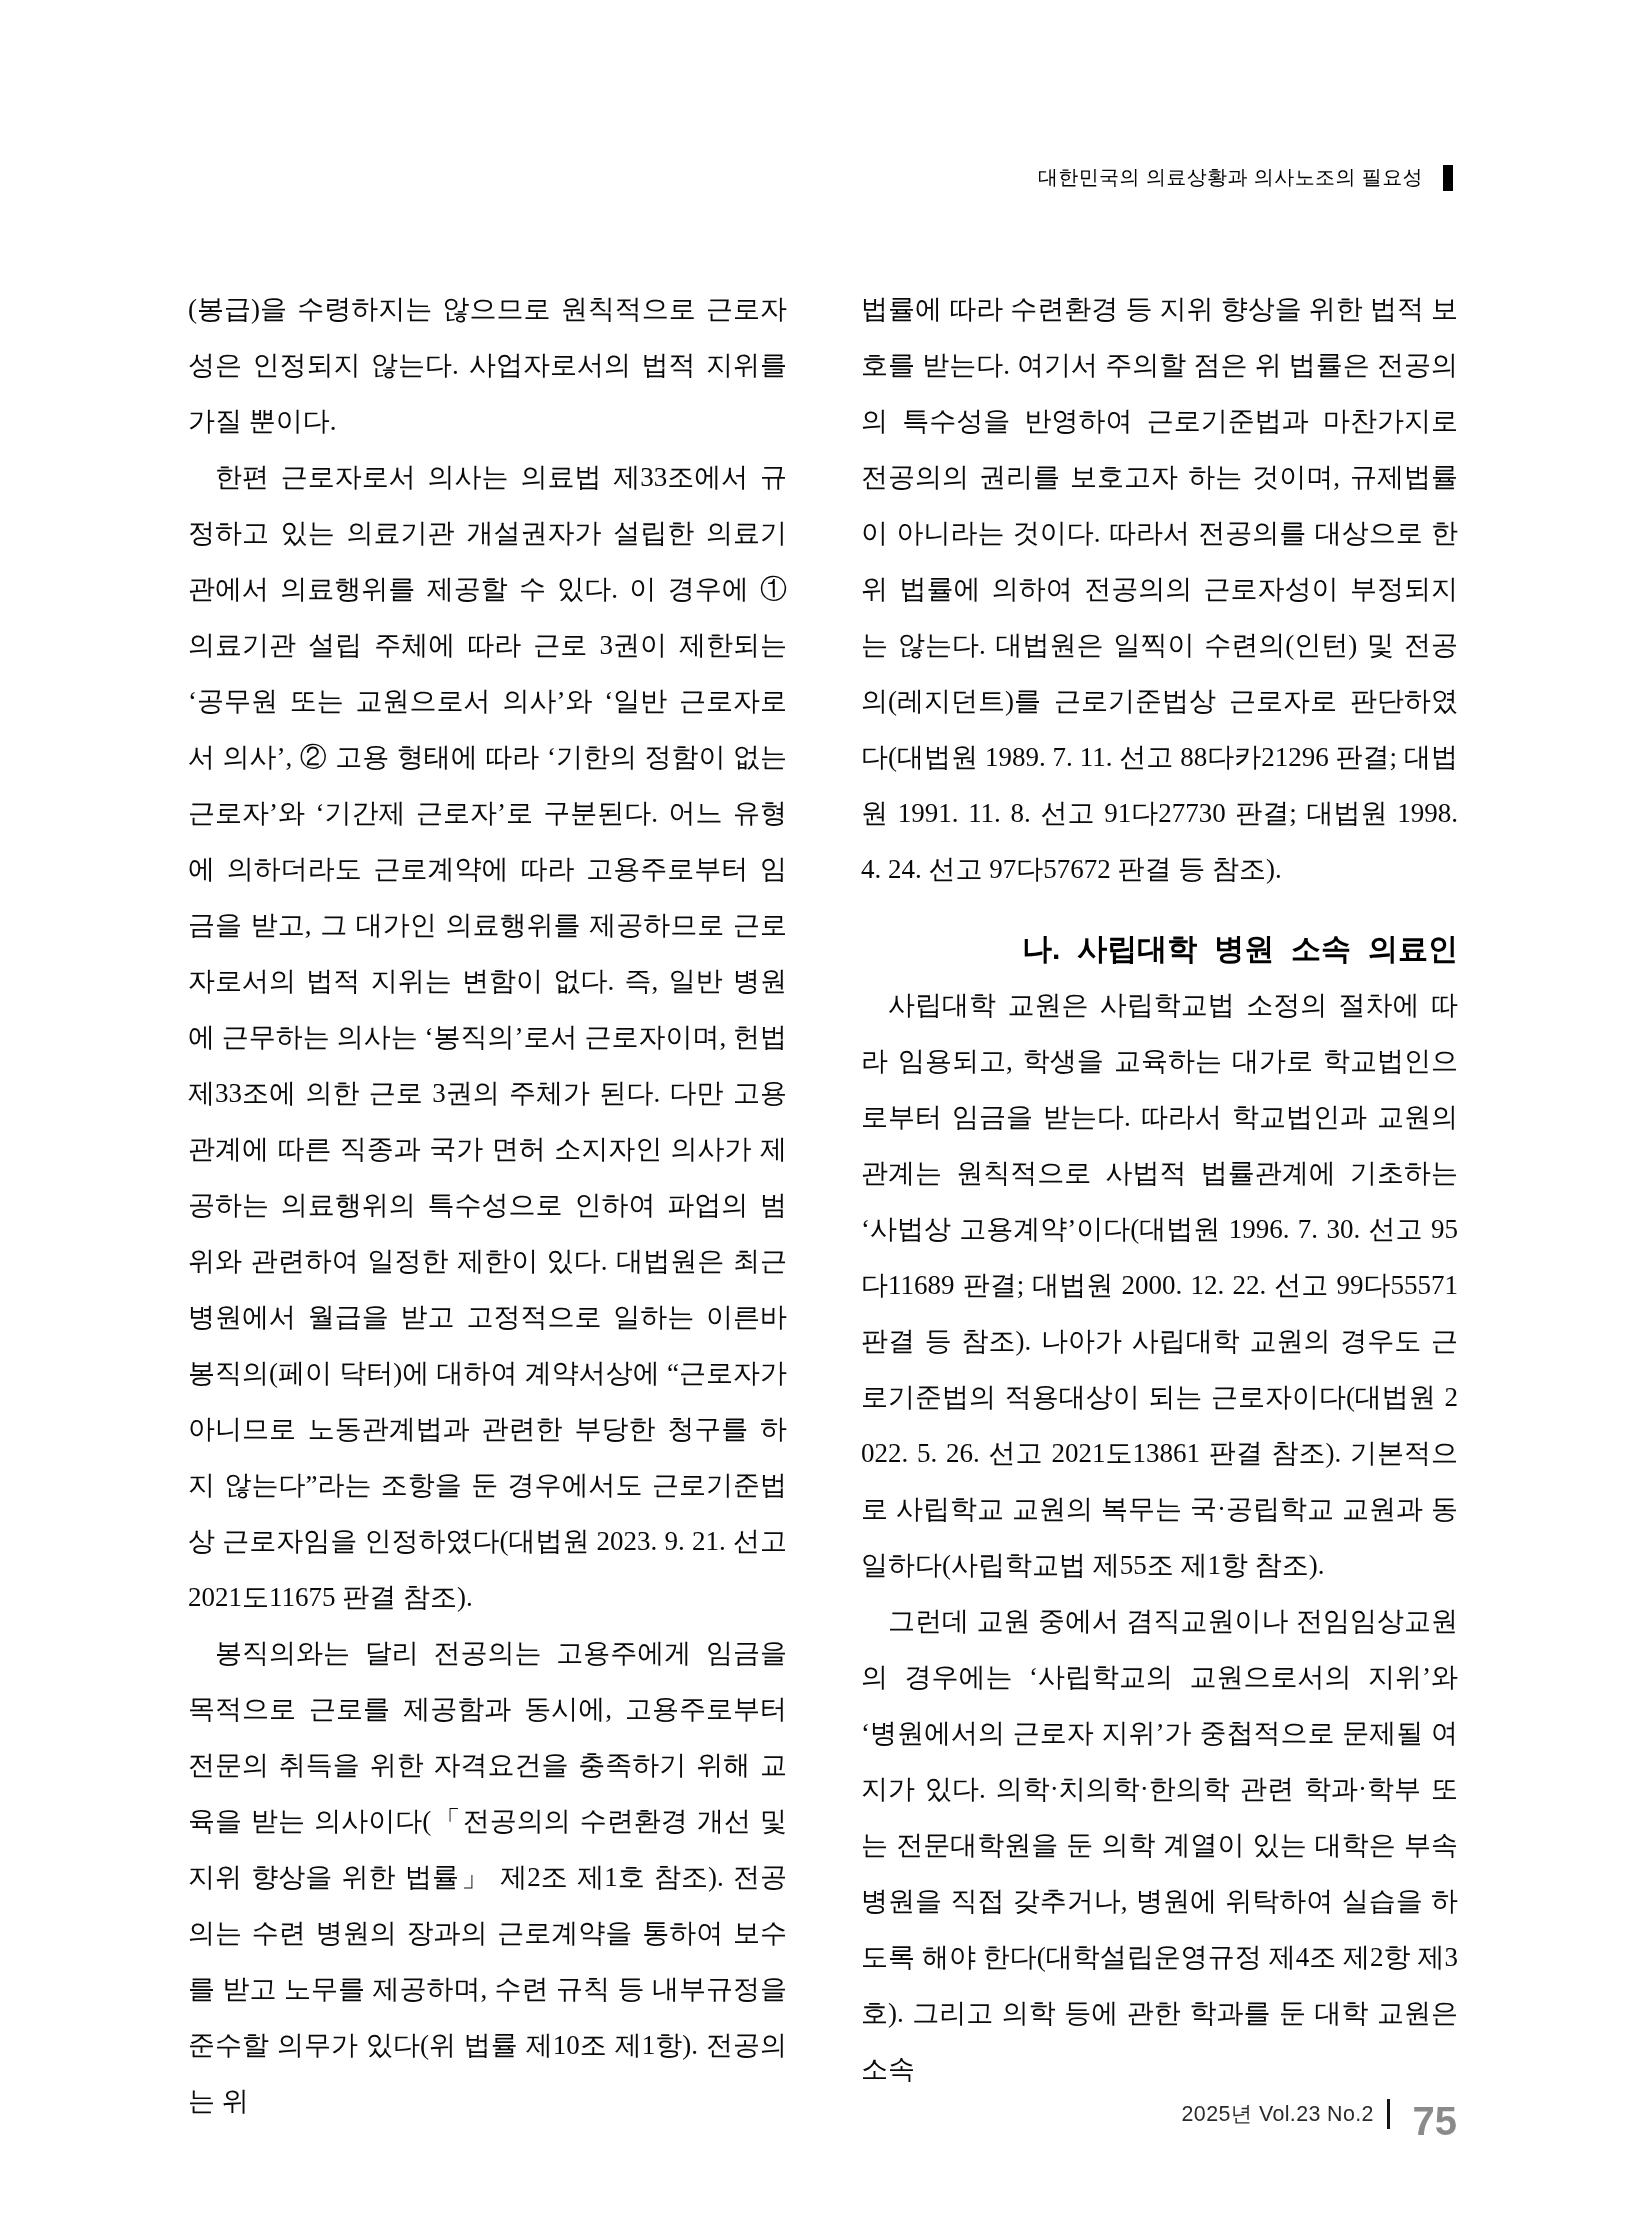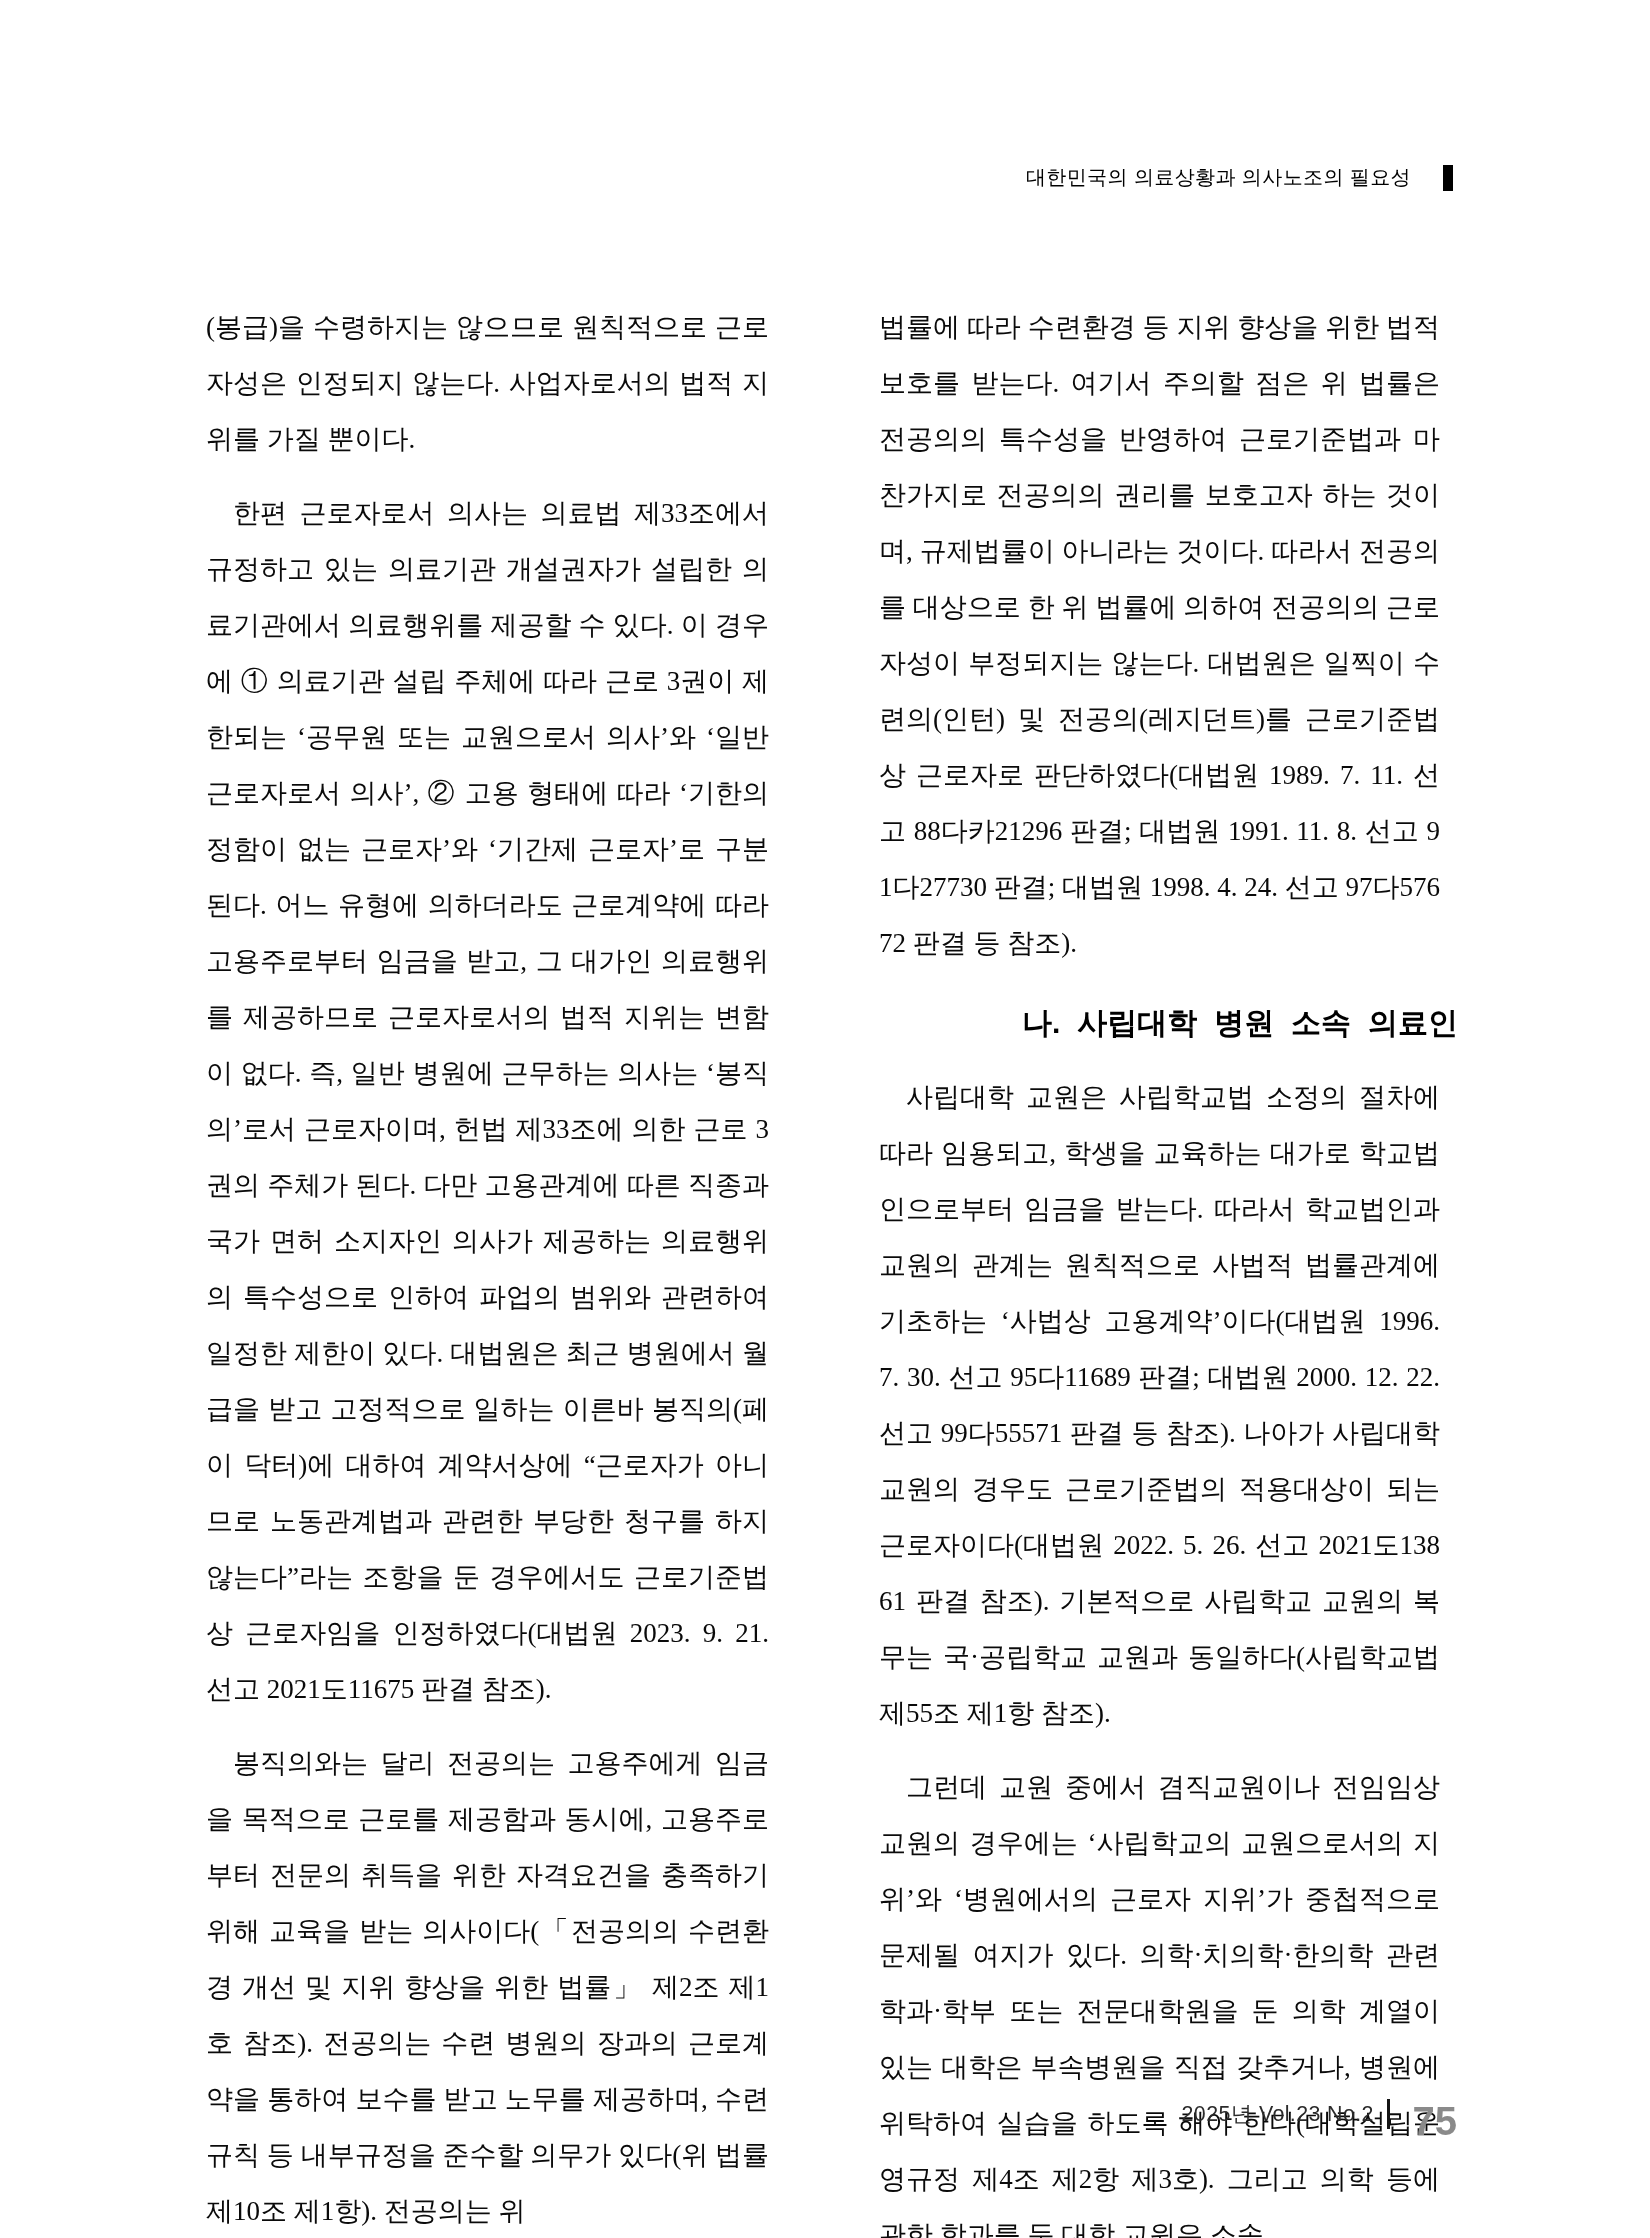--- a/index.html
+++ b/index.html
@@ -12,21 +12,21 @@
     font-family: "Liberation Serif", "DejaVu Serif", serif;
   }
 
   
   .page-header {
     position: absolute;
     top: 164px;
     right: 198px;
     display: flex;
     align-items: center;
-    gap: 32px;
+    gap: 20px;
     font-family: "Liberation Sans", sans-serif;
     font-size: 20px;
     font-weight: 500;
     color: #000000;
     letter-spacing: 0.4px;
     white-space: nowrap;
   }
   .header-marker {
     width: 10px;
     height: 26px;
@@ -40,21 +40,21 @@
     top: 281px;
     font-family: "Liberation Serif", "DejaVu Serif", serif;
     font-size: 27px;
     line-height: 56px;
     color: #0a0a0a;
     text-align: justify;
     word-break: break-all;
   }
   .col-left  { left: 188px;  width: 599px; }
   .col-right { left: 861px; width: 597px; }
-  .col p { margin: 18px; padding: 0; }
+  .col p { margin: 0; padding: 0; }
   p.indented { text-indent: 27px; }
 
   .section-heading {
     margin: 23.5px 0 0 0;
     padding-left: 28.5px;
     font-family: "Liberation Sans", sans-serif;
     font-size: 30px;
     font-weight: 700;
     line-height: 56px;
     color: #000000;

